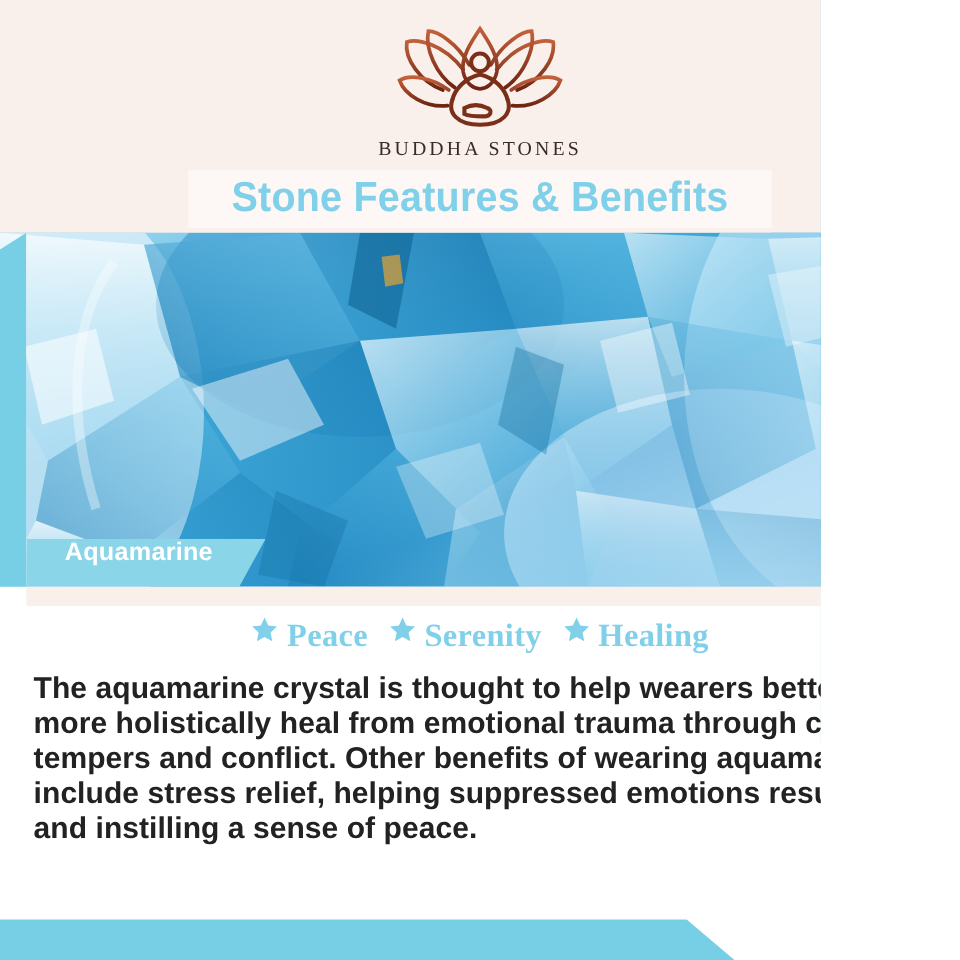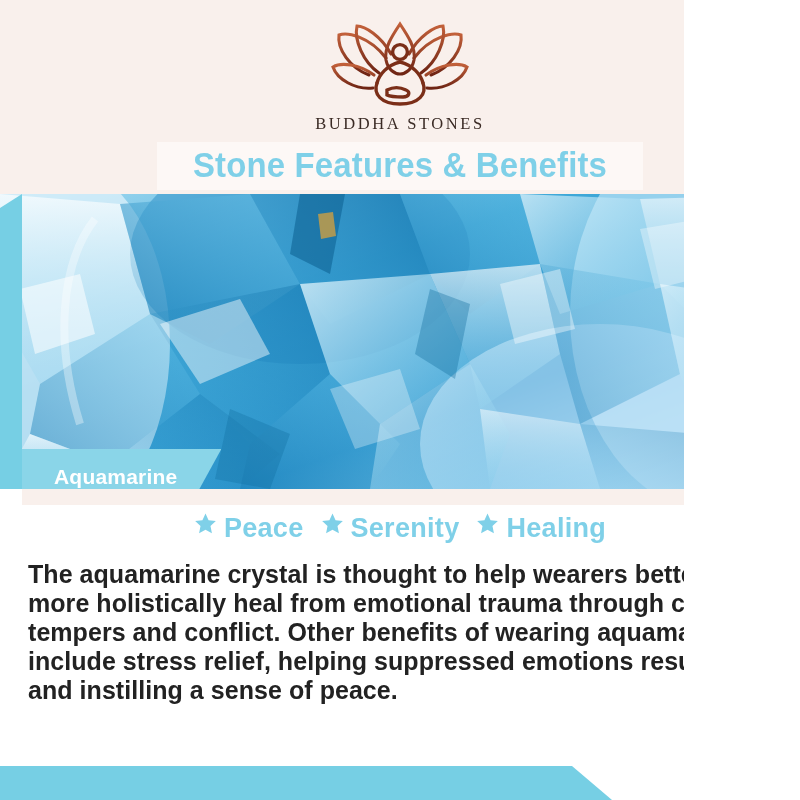--- a/index.html
+++ b/index.html
@@ -126,21 +126,21 @@
 
   .stone-tag {
     position: absolute;
     left: 22px;
     bottom: 0;
     height: 40px;
     padding: 0 44px 0 32px;
     background: #8ad5e8;
     clip-path: polygon(0 0, 100% 0, calc(100% - 22px) 100%, 0 100%);
     display: flex;
-    align-items: flex-end;
+    align-items: flex-start;
   }
   .stone-tag span {
     font-family: "Liberation Sans", sans-serif;
     font-size: 21px;
     font-weight: bold;
     color: #ffffff;
     letter-spacing: 0.2px;
   }
 
   
@@ -161,21 +161,21 @@
     background: #f9f0ec;
   }
 
   .keywords {
     position: absolute;
     left: 0;
     top: 23px;
     width: 800px;
     text-align: center;
     white-space: nowrap;
-    font-family: Liberation Sans, sans-serif;
+    font-family: Liberation Serif, serif;
     font-size: 27px;
     font-weight: bold;
     color: #7fd0e8;
     letter-spacing: 0.3px;
   }
   .kw {
     display: inline-block;
     vertical-align: middle;
   }
   .kw-star {

